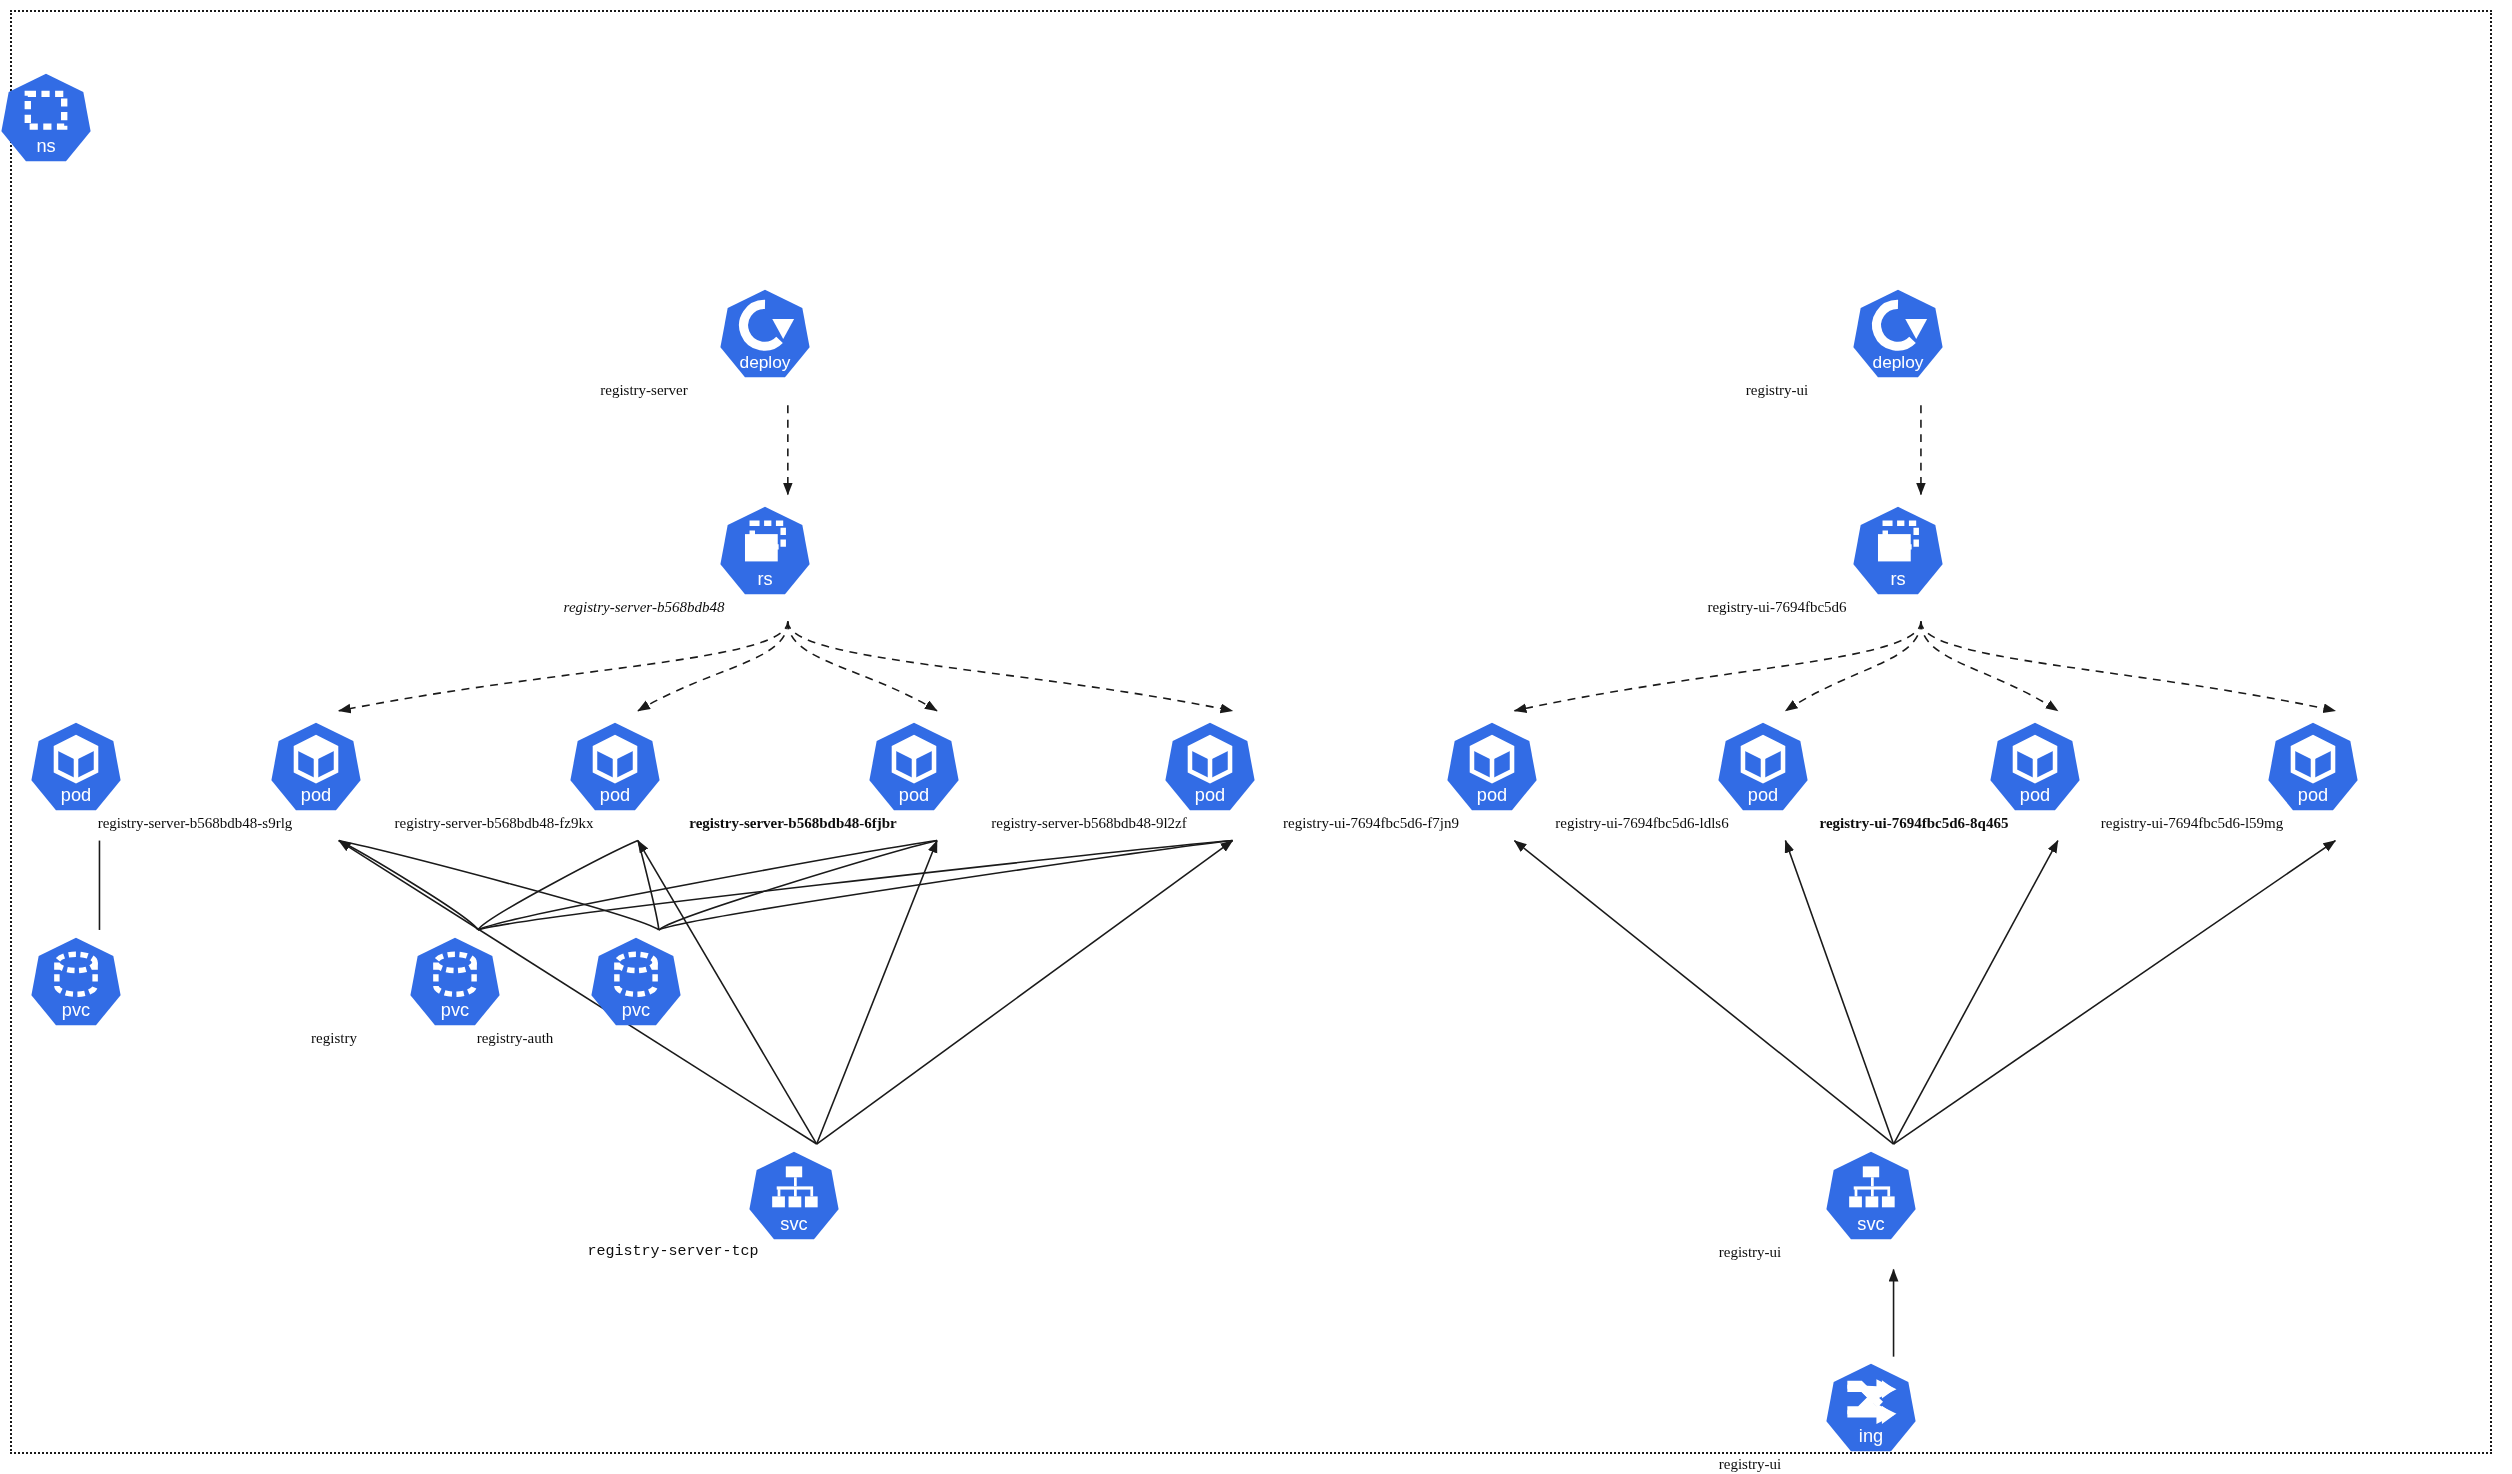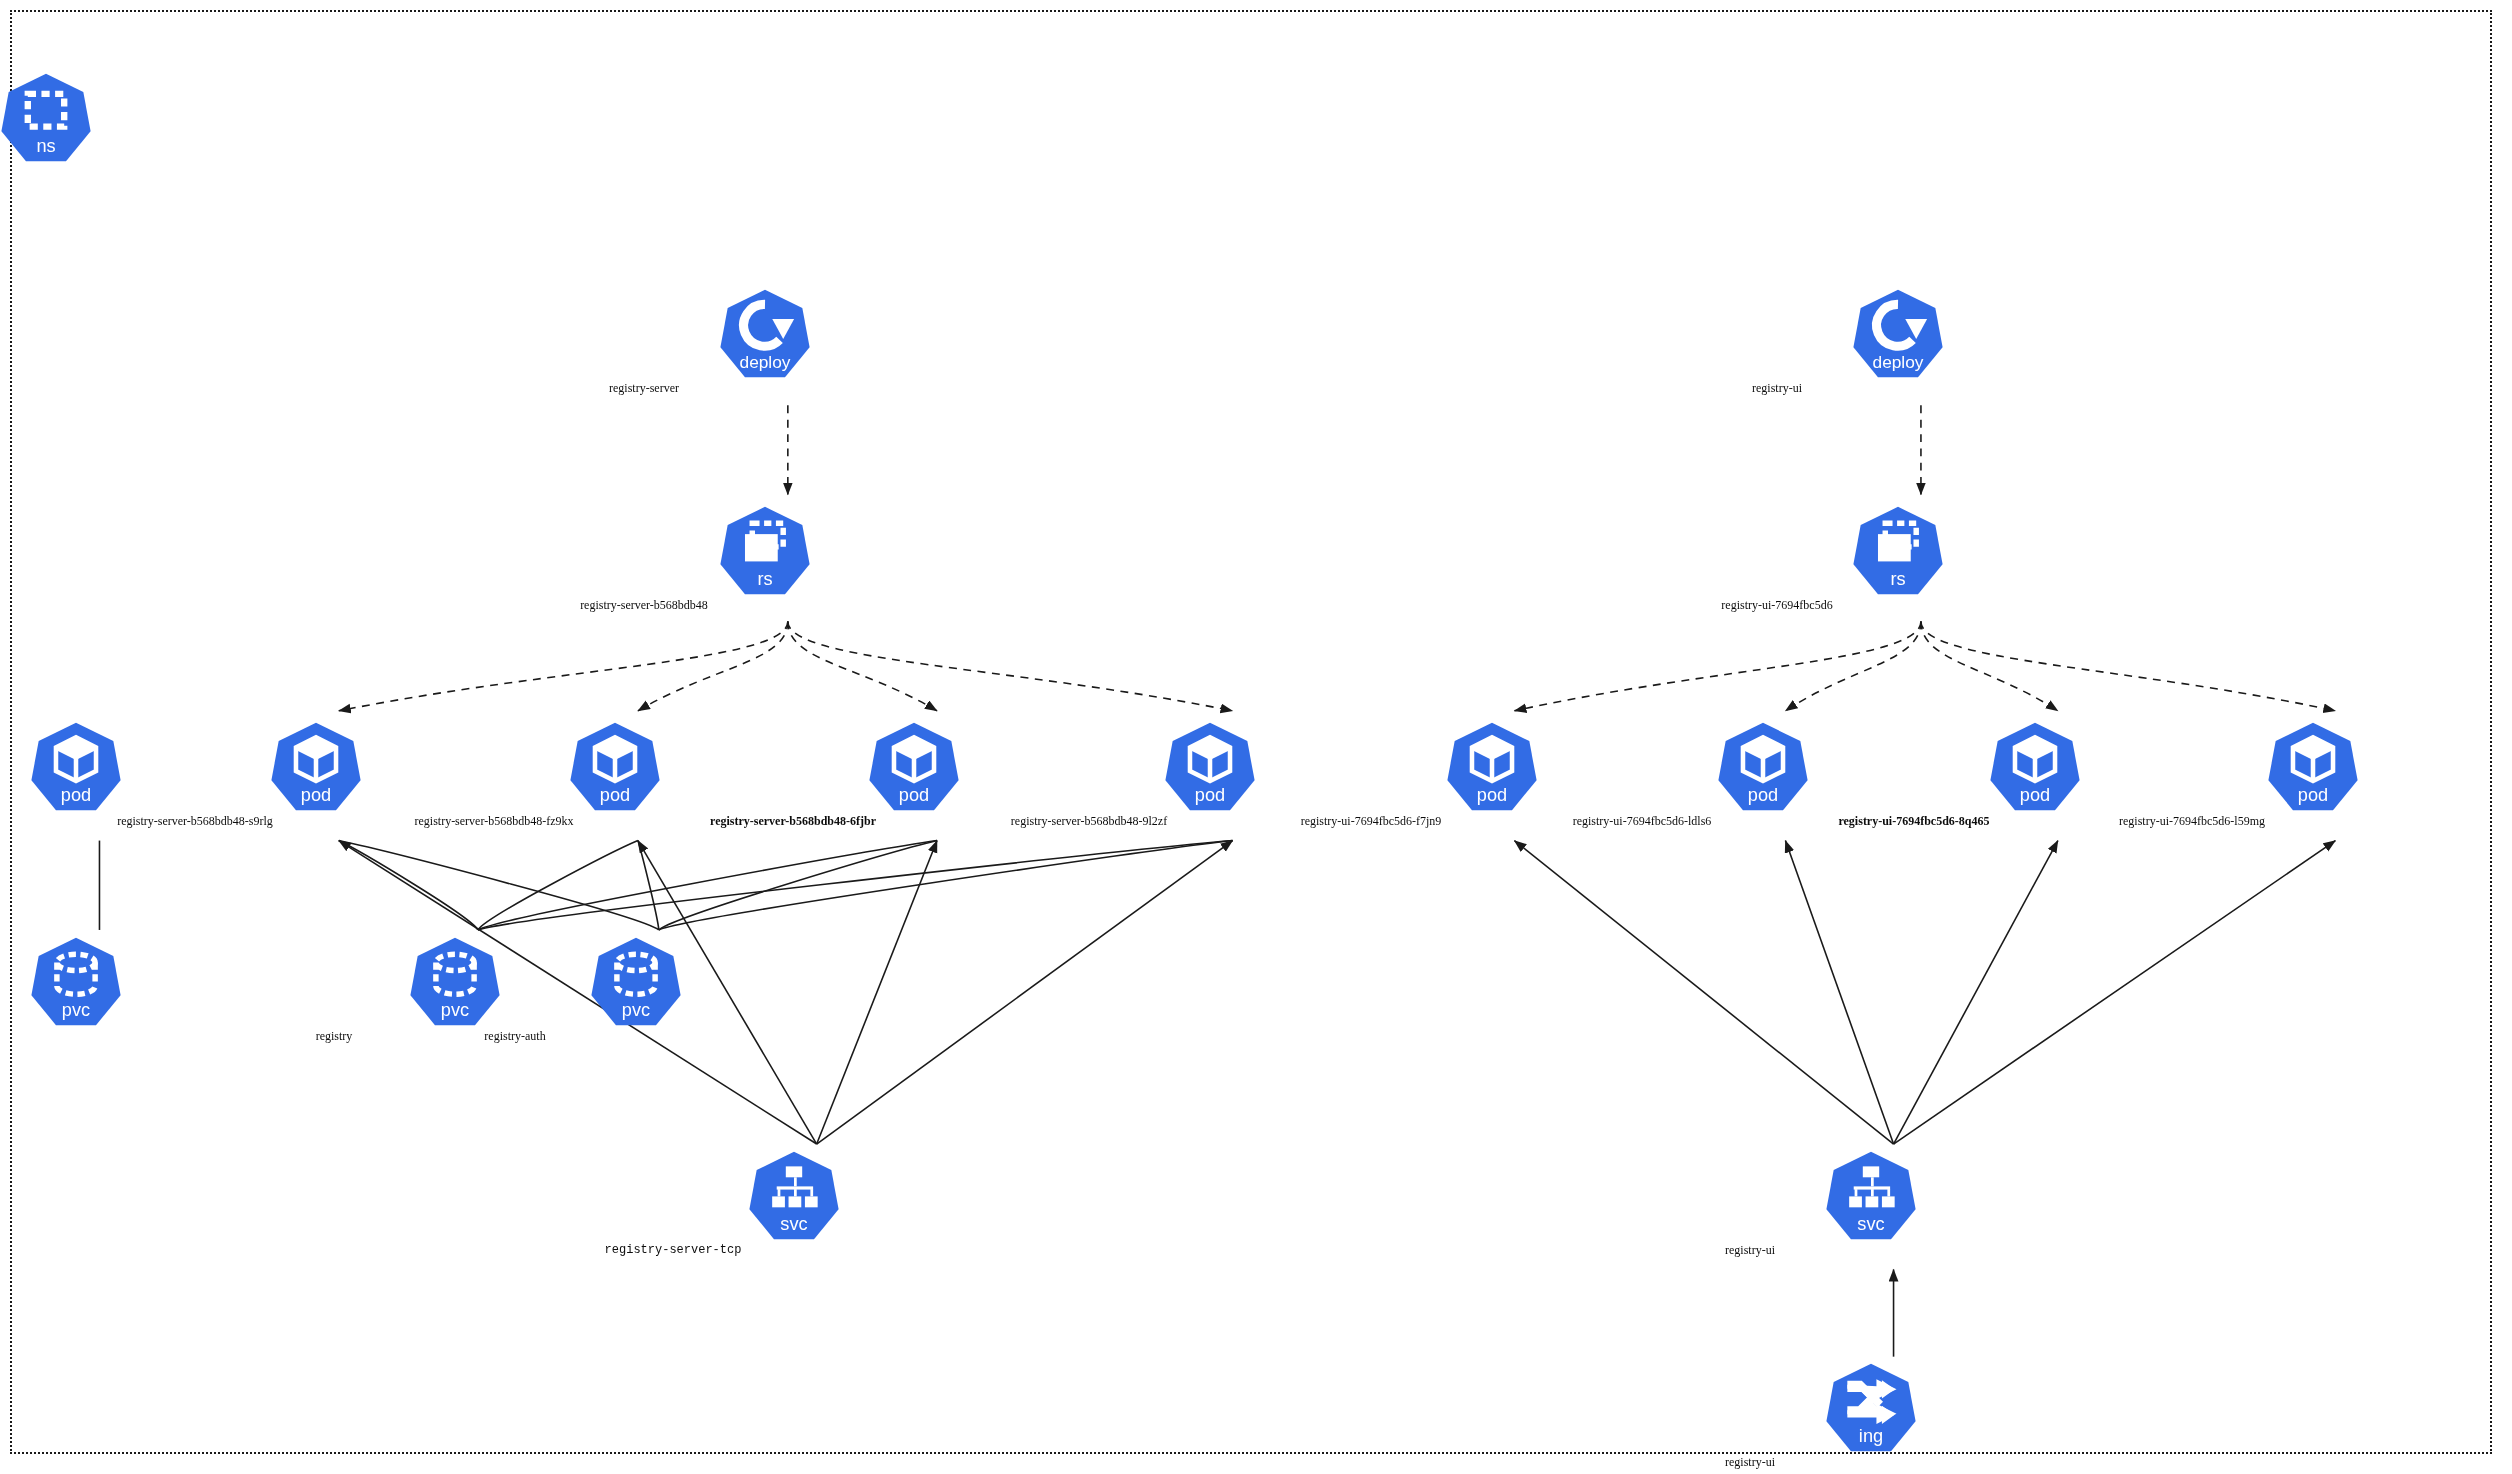--- a/index.html
+++ b/index.html
@@ -51,21 +51,21 @@
     width: 0;
   }
   .node .glyph {
     position: relative;
     display: block;
     text-align: right;
   }
   .node .caption {
     margin-top: 2.9px;
     white-space: nowrap;
-    font-size: 12px;
+    font-size: 15px;
     line-height: 1.1;
     color: #0d0d0d;
     font-family: "Liberation Serif", "DejaVu Serif", serif;
     text-align: center;
   }
   .k8s-svg { display: block; }
 </style>
 </head>
 <body>
 
@@ -134,21 +134,21 @@
       </div>
       <div class="node" style="left: 788px; top: 505px;">
         <div class="glyph" style="margin-left: -47px;">
           <svg class="k8s-svg" width="94" height="91" viewBox="0 0 100 100">
             <path d="M50 2 L91 22 L99 65 L72 98 L28 98 L1 65 L9 22 Z" fill="#326ce5"></path>
             <rect x="36" y="20" width="34" height="26" fill="none" stroke="#fff" stroke-width="6" stroke-dasharray="8 5"></rect>
              <rect x="28" y="32" width="36" height="30" fill="#fff"></rect>
             <text x="50" y="88" text-anchor="middle" fill="#ffffff" font-family="Liberation Sans, sans-serif" font-size="20">rs</text>
           </svg>
         </div>
-        <div class="caption" style="margin-left: -288px; width: 577px;">registry-server-b568bdb48</div>
+        <div class="caption" style="margin-left: -288px; width: 577px; font-style: italic;">registry-server-b568bdb48</div>
       </div>
       <div class="node" style="left: 99px; top: 721px;">
         <div class="glyph" style="margin-left: -47px;">
           <svg class="k8s-svg" width="94" height="91" viewBox="0 0 100 100">
             <path d="M50 2 L91 22 L99 65 L72 98 L28 98 L1 65 L9 22 Z" fill="#326ce5"></path>
             <path d="M50 18 L72 29 L72 55 L50 66 L28 55 L28 29 Z" fill="none" stroke="#fff" stroke-width="5"></path>
              <path d="M28 29 L50 40 L72 29" fill="none" stroke="#fff" stroke-width="5"></path>
              <path d="M50 40 L50 66" fill="none" stroke="#fff" stroke-width="5"></path>
              <path d="M50 18 L72 29 L50 40 L28 29 Z" fill="#fff"></path>
             <text x="50" y="88" text-anchor="middle" fill="#ffffff" font-family="Liberation Sans, sans-serif" font-size="20">pod</text>

